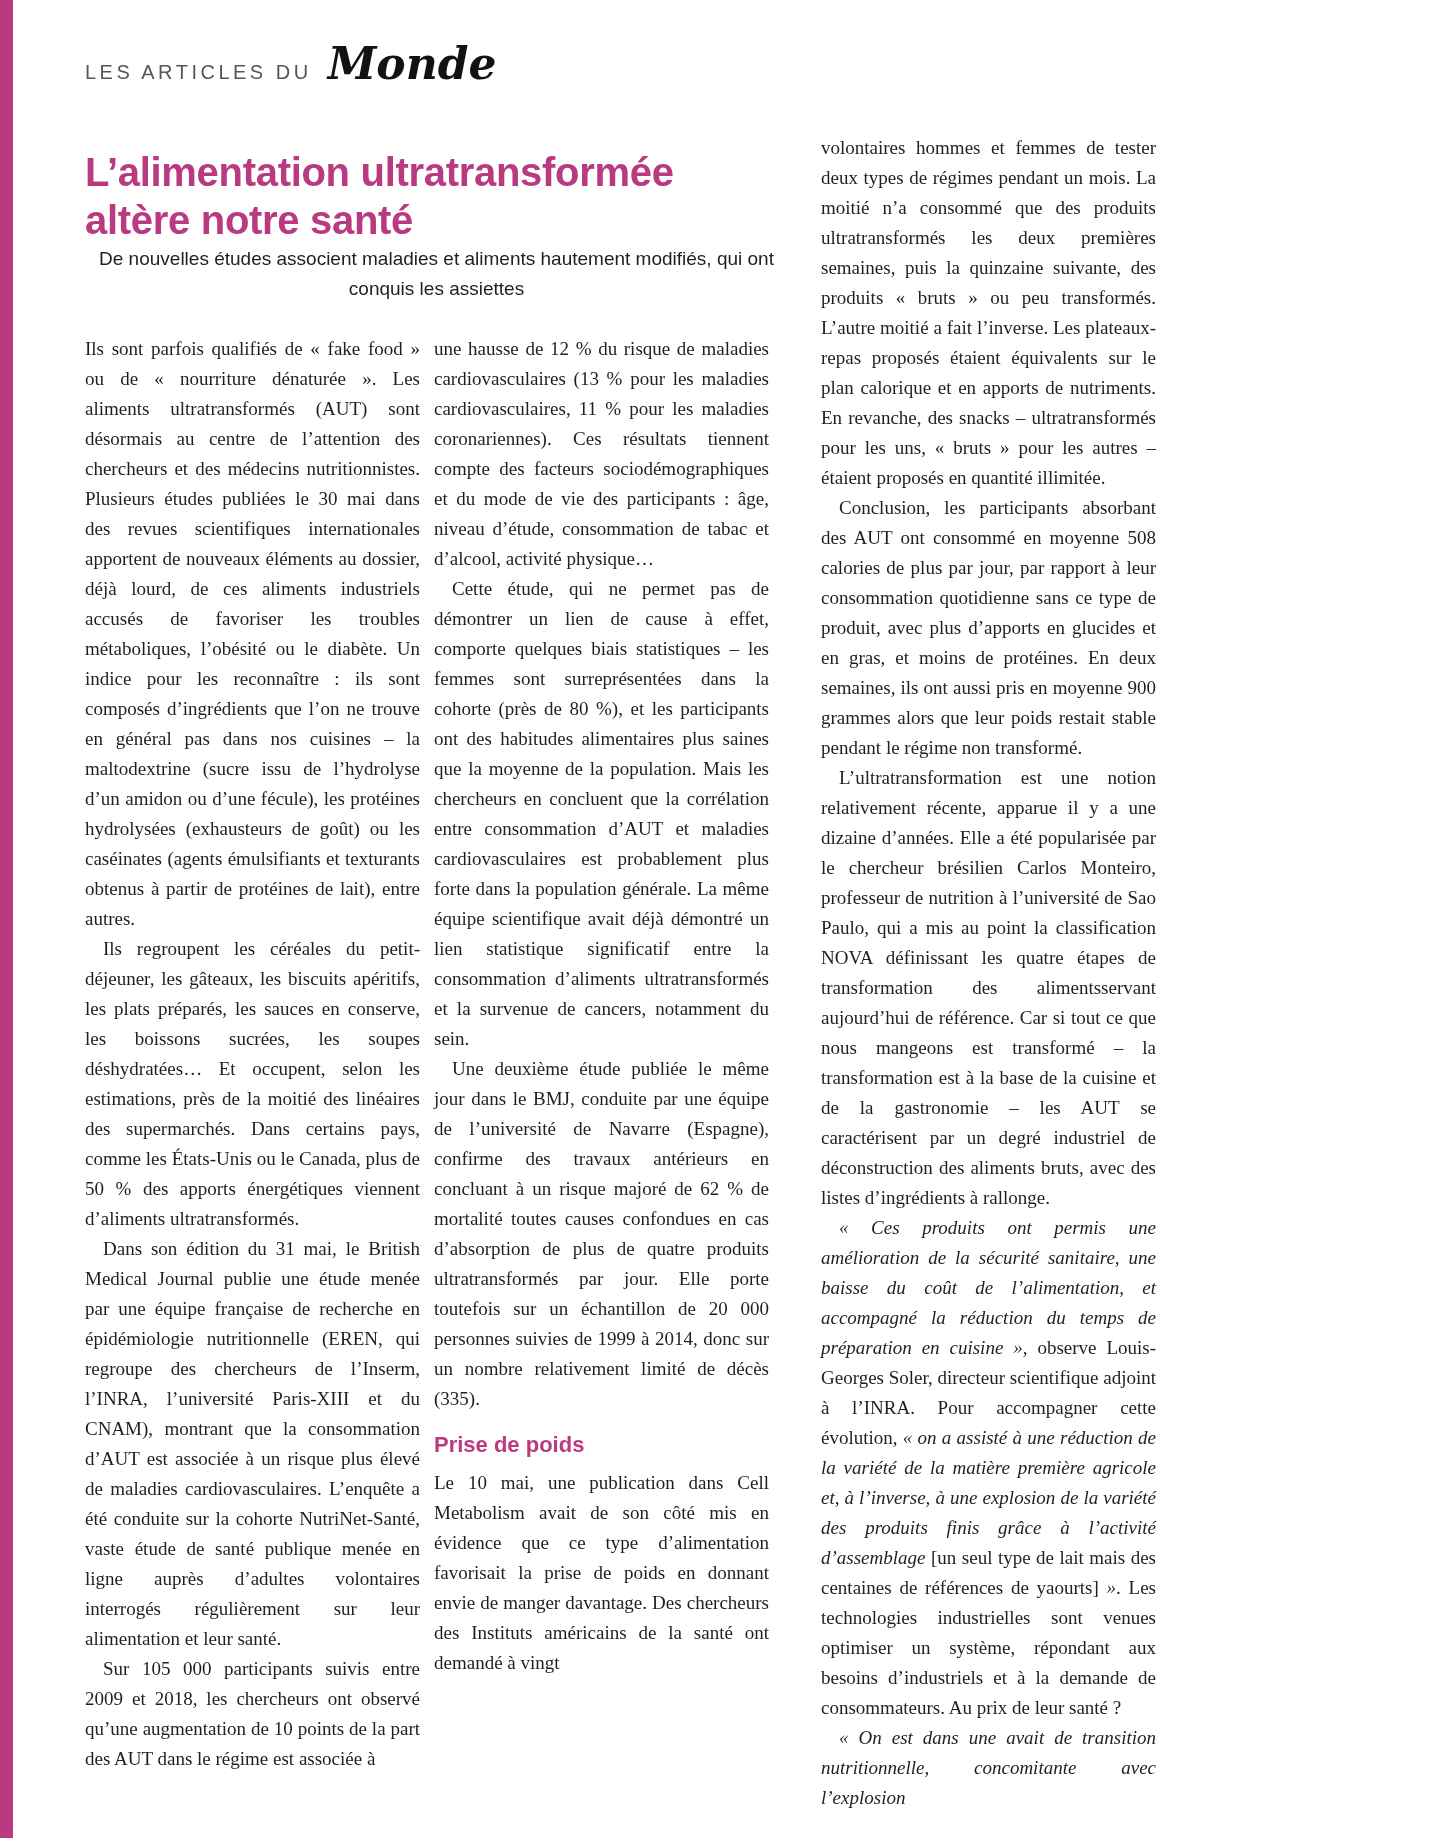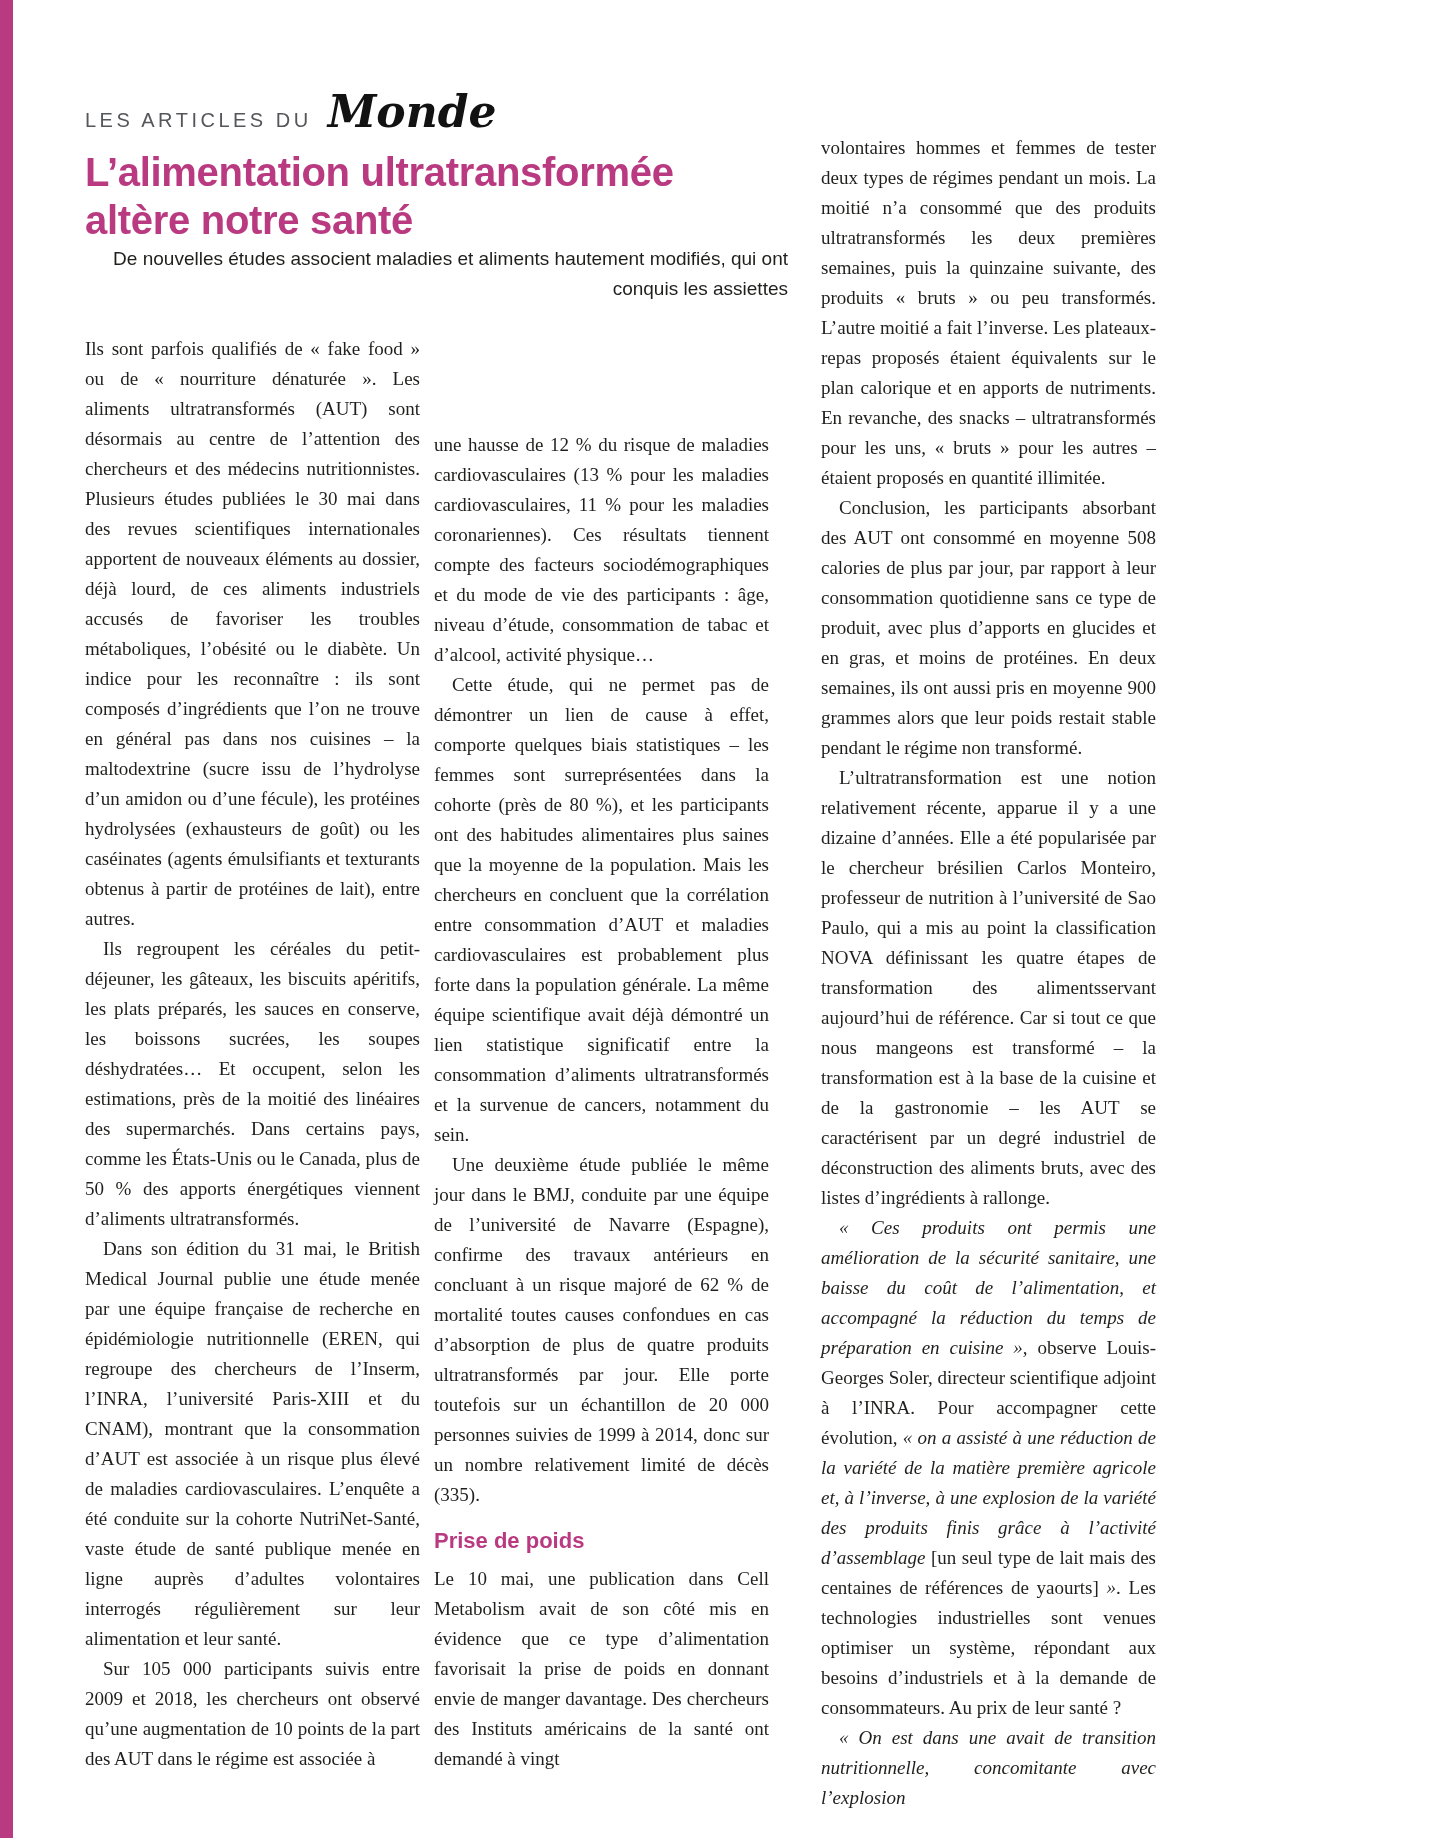--- a/index.html
+++ b/index.html
@@ -38,21 +38,20 @@
     letter-spacing: 3.5px;
     color: var(--kicker, #55565a);
   }
   .logo {
     font-family: "DejaVu Serif", serif;
     font-weight: 700;
     font-style: italic;
     font-size: 44px;
     line-height: 1;
     color: var(--logo, #121212);
-    margin-top: 48px;
   }
   .left-zone {
     position: absolute;
     left: 85px;
     top: 148px;
     width: 703px;
   }
   .title {
     margin: 0;
     font-family: "Liberation Sans", sans-serif;
@@ -67,21 +66,20 @@
     font-family: "Liberation Sans", sans-serif;
     font-weight: 400;
     font-size: 26px;
     line-height: 1.4;
     color: var(--subtitle, #43474b);
   }
   .two-cols {
     display: flex;
     gap: 14px;
     margin-top: 30px;
-    align-items: flex-end;
   }
   .col {
     width: 335px;
   }
   .col-3 {
     position: absolute;
     left: 821px;
     top: 133px;
     width: 335px;
   }
@@ -123,21 +121,21 @@
 
   <div class="accent-bar"></div>
 
   <header class="masthead">
     <span class="kicker">LES ARTICLES DU</span>
     <span class="logo">Monde</span>
   </header>
 
   <div class="left-zone body-text">
     <h1 class="title">L’alimentation ultratransformée altère notre santé</h1>
-    <p class="subtitle" style="text-align:right; hyphens:manual;">De nouvelles études associent maladies et aliments hautement modifiés, qui ont conquis les assiettes</p>
+    <p class="subtitle" style="text-align:center; hyphens:manual;">De nouvelles études associent maladies et aliments hautement modifiés, qui ont conquis les assiettes</p>
 
     <div class="two-cols">
       <div class="col">
         <p>Ils sont parfois qualifiés de « fake food » ou de « nourriture dénaturée ». Les aliments ultratransformés (AUT) sont désormais au centre de l’attention des chercheurs et des médecins nutritionnistes. Plusieurs études publiées le 30 mai dans des revues scientifiques internationales apportent de nouveaux éléments au dossier, déjà lourd, de ces aliments industriels accusés de favoriser les troubles métaboliques, l’obésité ou le diabète. Un indice pour les reconnaître : ils sont composés d’ingrédients que l’on ne trouve en général pas dans nos cuisines – la maltodextrine (sucre issu de l’hydrolyse d’un amidon ou d’une fécule), les protéines hydrolysées (exhausteurs de goût) ou les caséinates (agents émulsifiants et texturants obtenus à partir de protéines de lait), entre autres.</p>
         <p class="indent">Ils regroupent les céréales du petit-déjeuner, les gâteaux, les biscuits apéritifs, les plats préparés, les sauces en conserve, les boissons sucrées, les soupes déshydratées… Et occupent, selon les estimations, près de la moitié des linéaires des supermarchés. Dans certains pays, comme les États-Unis ou le Canada, plus de 50 % des apports énergétiques viennent d’aliments ultratransformés.</p>
         <p class="indent">Dans son édition du 31 mai, le British Medical Journal publie une étude menée par une équipe française de recherche en épidémiologie nutritionnelle (EREN, qui regroupe des chercheurs de l’Inserm, l’INRA, l’université Paris-XIII et du CNAM), montrant que la consommation d’AUT est associée à un risque plus élevé de maladies cardiovasculaires. L’enquête a été conduite sur la cohorte NutriNet-Santé, vaste étude de santé publique menée en ligne auprès d’adultes volontaires interrogés régulièrement sur leur alimentation et leur santé.</p>
         <p class="indent">Sur 105 000 participants suivis entre 2009 et 2018, les chercheurs ont observé qu’une augmentation de 10 points de la part des AUT dans le régime est associée à</p>
       </div>
 
       <div class="col">

